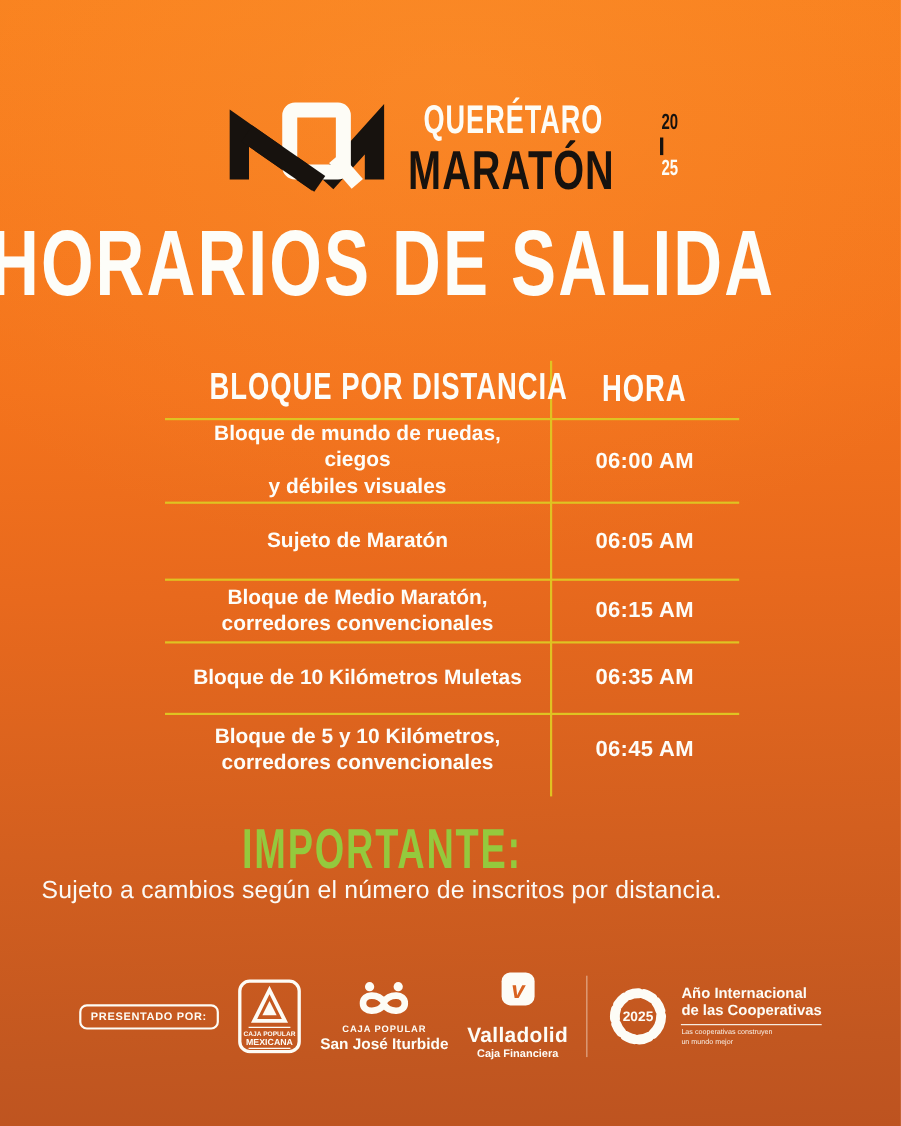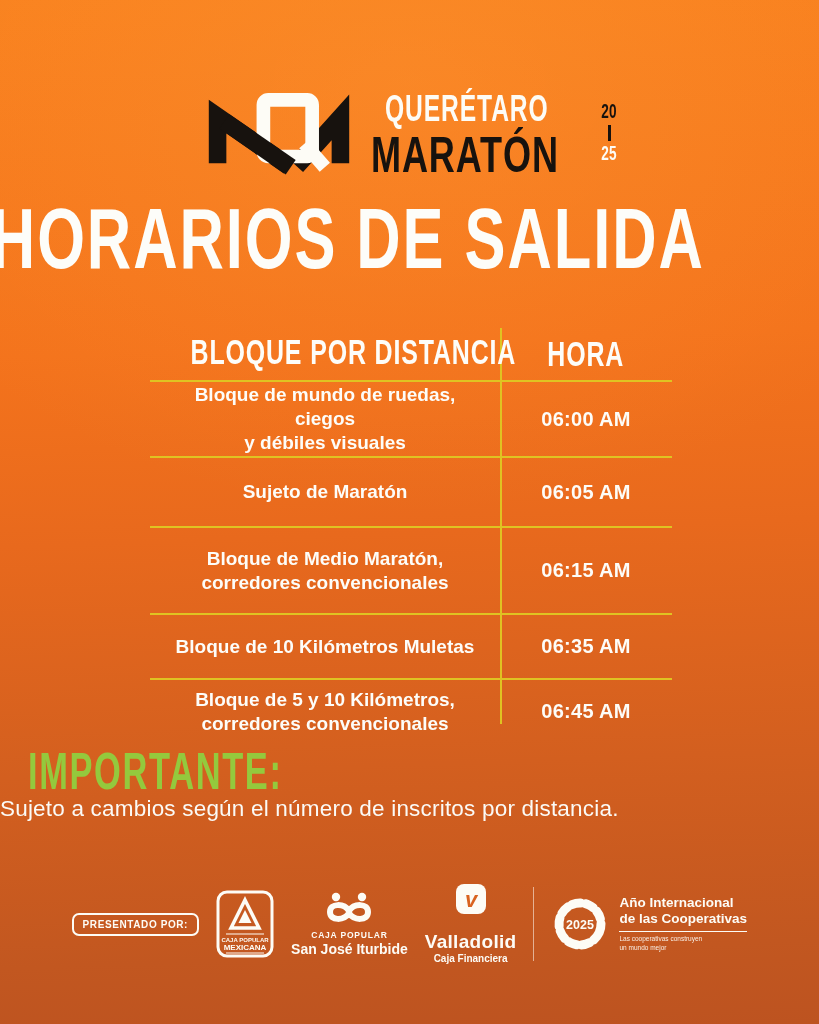--- a/index.html
+++ b/index.html
@@ -18,43 +18,43 @@
   }
   
   .logo-row{
     position:absolute; top:80px; left:0; width:819px; height:110px;
     display:flex; align-items:center; justify-content:center; gap:14px;
   }
   .qm-mark{ width:156px; height:102px; flex:0 0 auto; }
   .event-name{ display:flex; flex-direction:column; align-items:center; line-height:1; }
   .event-line1{ color:#fdfcf6; font-size:28px; --sx:.88; --sy:1.3; letter-spacing:1px; transform-origin:left center; }
   .event-line2{ color:#17120e; font-size:41px; --sx:.88; --sy:1.22; letter-spacing:1px; transform-origin:left center; margin-top:12px; }
-  .year-block{ display:flex; flex-direction:column; align-items:center; margin-left:2px; margin-top:-4px; line-height:1; }
+  .year-block{ display:flex; flex-direction:column; margin-left:2px; margin-top:-4px; line-height:1; }
   .year-top{ color:#17120e; font-size:16px; --sx:.85; --sy:1.25; }
   .year-bar{ width:3px; height:16px; background:#17120e; margin:5px 0; }
   .year-bottom{ color:#fdfcf6; font-size:16px; --sx:.85; --sy:1.25; }
   
   .main-title{
     position:absolute; top:192px; left:0; width:695px; height:94px;
     display:flex; align-items:center; justify-content:center;
   }
   .main-title .cond{ color:#fdfdf9; font-size:64px; --sx:.96; --sy:1.32; letter-spacing:2px; }
   
   .table{ position:absolute; left:150px; top:328px; width:522px; }
   .t-vline{ position:absolute; left:350px; top:0; width:2px; height:396px; background:#dfc322; }
   .t-row{ display:grid; grid-template-columns:350px 172px; align-items:center; }
   .t-row.hline{ border-bottom:2px solid #dfc322; }
   .t-head{ height:54px; }
   .t-head .cell-b .cond{ color:#fdfdf9; font-size:29px; --sx:.86; --sy:1.18; letter-spacing:1px; }
   .t-head .cell-h .cond{ color:#fdfdf9; font-size:29px; --sx:.86; --sy:1.18; letter-spacing:1px; }
-  .r1{ height:76px; } .r2{ height:70px; } .r3{ height:87px; } .r4{ height:65px; } .r5{ height:63px; }
+  .r1{ height:76px; } .r2{ height:70px; } .r3{ height:57px; } .r4{ height:65px; } .r5{ height:63px; }
   .cell-b{ text-align:center; color:#fdfdf9; font-weight:700; font-size:19px; line-height:24px; padding:0 14px; }
   .cell-h{ text-align:center; color:#fdfdf9; font-weight:700; font-size:20px; letter-spacing:.3px; }
   
-  .important{ position:absolute; top:748px; left:0; width:694px; }
+  .important{ position:absolute; top:748px; left:0; width:694px; text-align:center; }
   .important-heading .cond{ color:#94c93d; font-size:42px; --sx:.82; --sy:1.22; letter-spacing:2px; }
   .important-note{ color:#fbfaf6; font-size:22.5px; font-weight:400; letter-spacing:.2px; }
   
   .footer{
     position:absolute; top:876px; left:0; width:819px; height:96px;
     display:flex; align-items:center; justify-content:center; gap:17px; color:#fdfcf6;
   }
   .presented-pill{
     border:2px solid #fdfcf6; border-radius:7px; padding:4px 9px;
     font-size:10px; font-weight:700; letter-spacing:.6px; white-space:nowrap;

